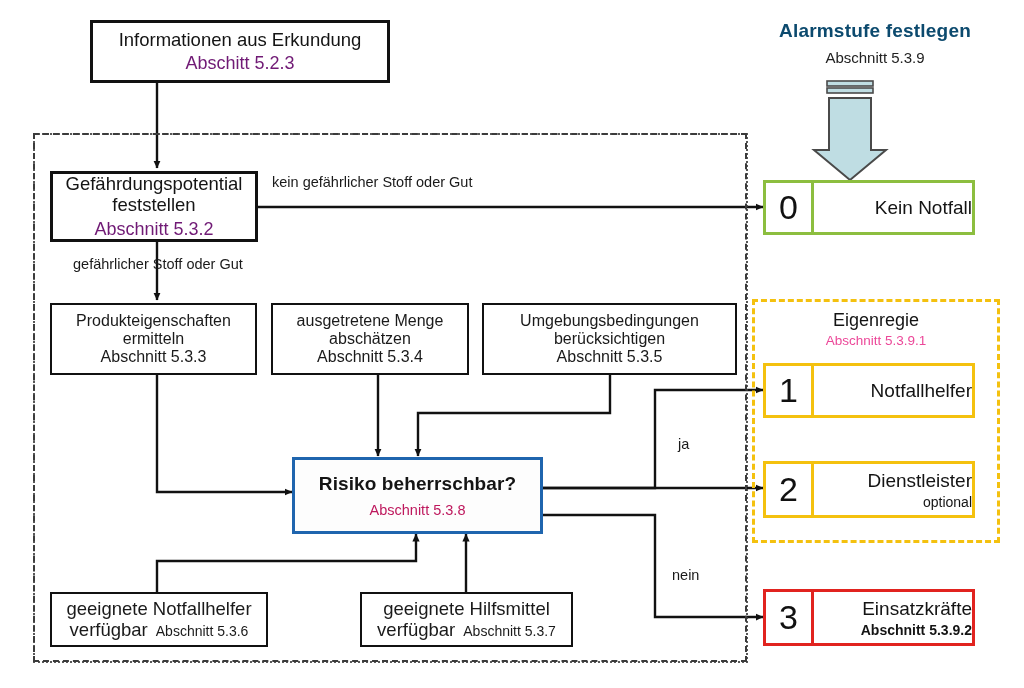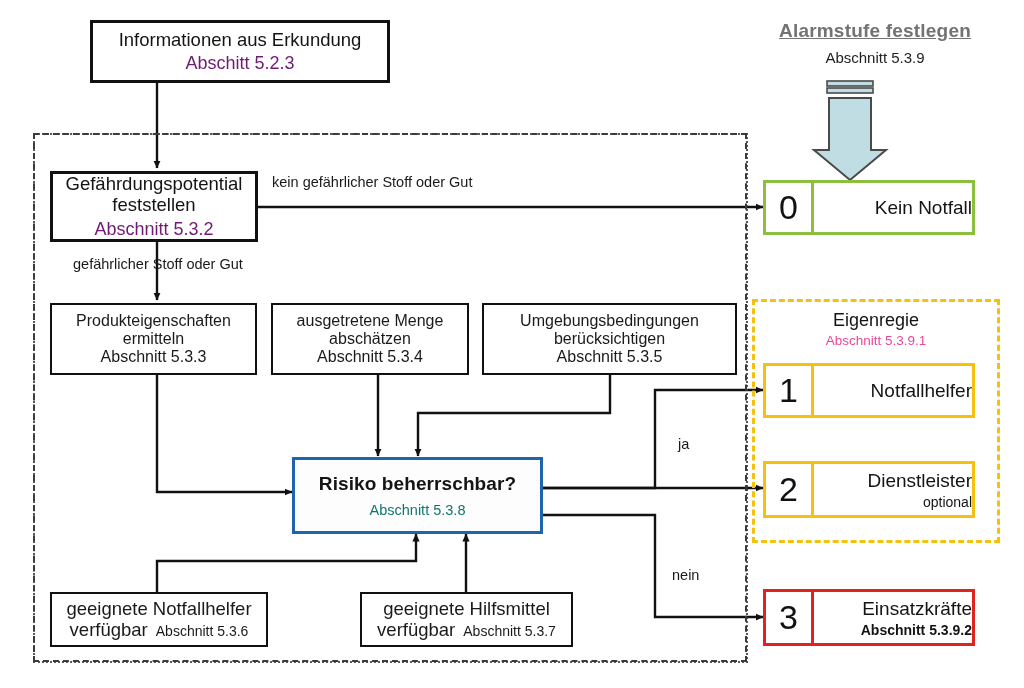--- a/index.html
+++ b/index.html
@@ -43,21 +43,21 @@
   
   .proc-thin{border:2.5px solid #111111;}
 
   
   .decision{
     border:3.5px solid #1F65AE;
     background:#fdfdfd;
     align-items:center;
   }
   .decision .ttl{font-size:19px;font-weight:bold;color:#141414;letter-spacing:.1px;}
-  .decision .sub{font-size:14.5px;color:#0f766e;margin-top:8px;}
+  .decision .sub{font-size:14.5px;color:#be185d;margin-top:8px;}
 
   
   .inline-box .l1{font-size:18.5px;}
   .inline-box .l2{font-size:18.5px;display:flex;align-items:baseline;gap:8px;}
   .inline-box .l2 .sm{font-size:14px;}
 
   
   #container-frame{
     position:absolute;
     left:33px;top:133px;
@@ -122,21 +122,21 @@
   }
   #eigenregie-title .ttl{font-size:18px;color:#141414;}
   #eigenregie-title .sub{font-size:13.5px;color:#ec4899;margin-top:2px;}
 
   
   #header-block{
     position:absolute;
     left:730px;top:20px;width:290px;
     text-align:center;
   }
-  #header-block .ttl{font-size:19px;font-weight:bold;color:#737373;letter-spacing:.2px;text-decoration:underline;}
+  #header-block .ttl{font-size:19px;font-weight:bold;color:#0c4a6e;letter-spacing:.2px;}
   #header-block .sub{font-size:15px;color:#222;margin-top:7px;}
 
   
   .edge-label{
     position:absolute;
     font-size:14.5px;
     color:#1a1a1a;
     white-space:nowrap;
   }
 </style>

